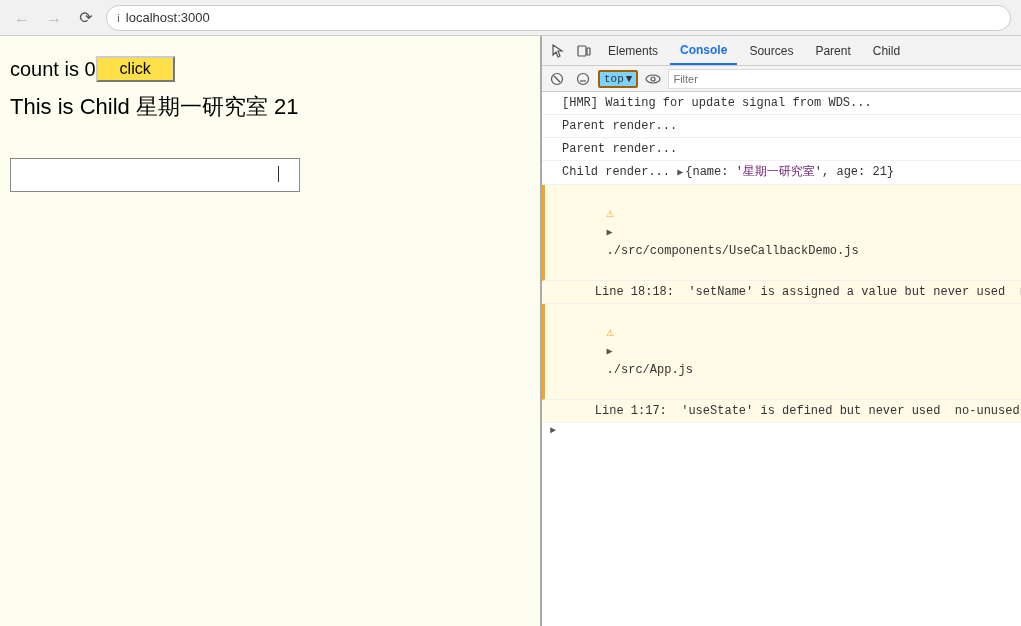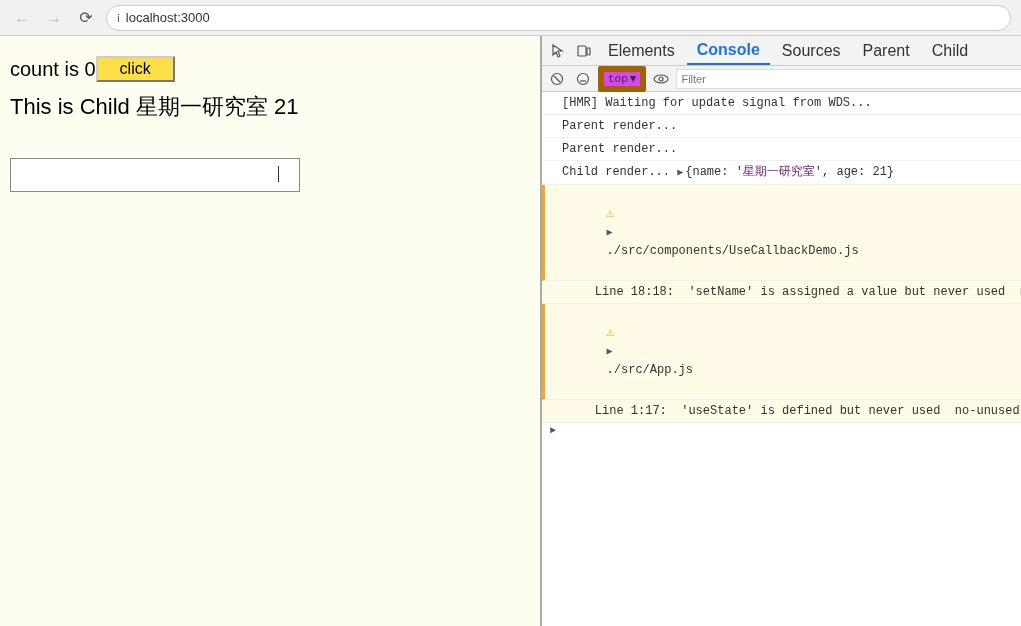--- a/index.html
+++ b/index.html
@@ -107,21 +107,21 @@
       gap: 2px;
     }
     .dt-icon-btn {
       width: 24px; height: 24px;
       border: none; background: none; cursor: pointer;
       display: flex; align-items: center; justify-content: center;
       color: #555; font-size: 14px;
     }
     .dt-tab {
       padding: 4px 10px;
-      font-size: 16px;
+      font-size: 12px;
       cursor: pointer;
       border: none;
       background: none;
       color: #333;
       height: 100%;
       display: flex; align-items: center;
     }
     .dt-tab.active {
       border-bottom: 2px solid #1a73e8;
       color: #1a73e8;
@@ -139,26 +139,26 @@
       gap: 4px;
     }
     .console-toolbar-btn {
       width: 22px; height: 22px;
       border: none; background: none; cursor: pointer;
       display: flex; align-items: center; justify-content: center;
       color: #555; font-size: 12px;
     }
     .top-selector {
       display: flex; align-items: center;
-      border: 6px solid #a16207;
+      border: 2px solid #a16207;
       border-radius: 2px;
       padding: 1px 4px;
       font-size: 11px;
       cursor: pointer;
-      background: #d946ef;
+      background: #7dd3fc;
       gap: 2px;
       color: #333;
     }
     .eye-btn {
       width: 22px; height: 22px;
       border: none; background: none; cursor: pointer;
       color: #555;
       display: flex; align-items: center; justify-content: center;
     }
     .filter-input {

